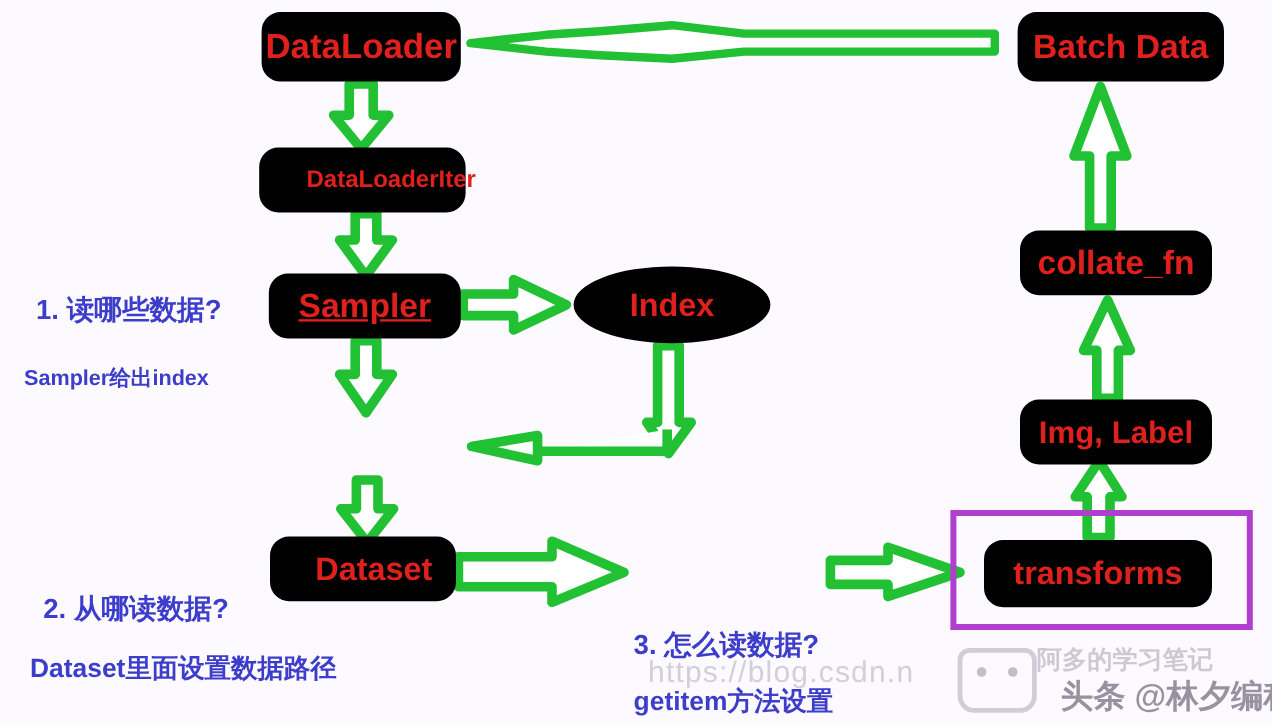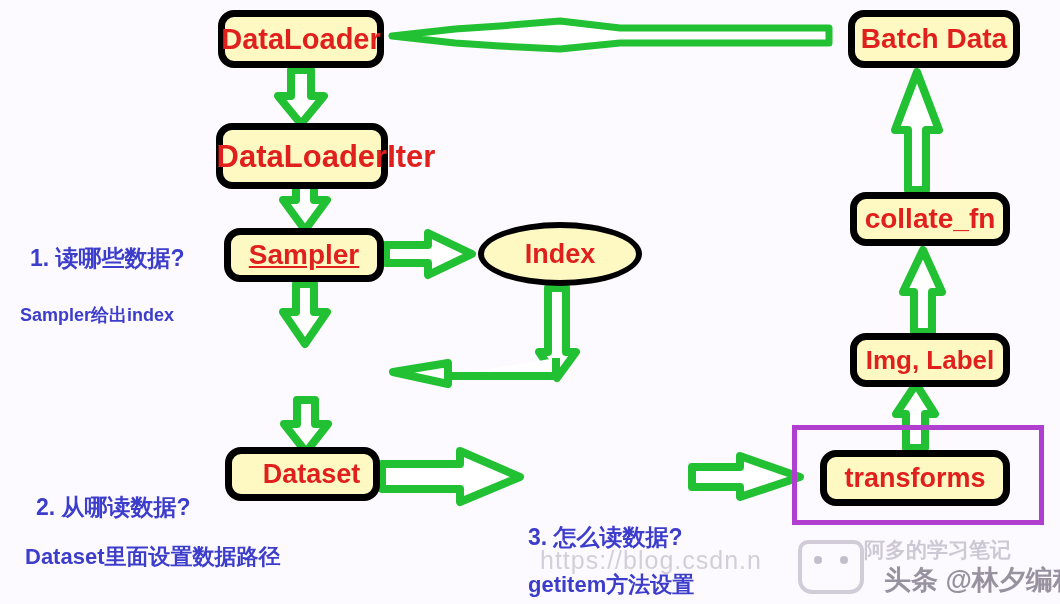--- a/index.html
+++ b/index.html
@@ -23,21 +23,21 @@
     position: absolute;
     left: 0;
     top: 0;
     width: 1060px;
     height: 604px;
     pointer-events: none;
   }
   .node {
     position: absolute;
     box-sizing: border-box;
-    background: #fef9c3;
+    background: #000000;
     border: 7px solid #000000;
     border-radius: 16px;
     display: flex;
     align-items: center;
     justify-content: center;
     color: #e0201c;
     font-weight: bold;
     font-family: "Liberation Sans", sans-serif;
     white-space: nowrap;
     z-index: 3;
@@ -169,21 +169,21 @@
       <path d="M829,28 L620,28 L560,21 L500,26 L455,29 L392,36 L455,43 L500,46 L560,49 L620,43 L829,43 Z" fill="#ffffff" stroke="#22c033" stroke-width="7" stroke-linejoin="round"></path>
     </g>
   </svg>
 
   <div class="purple-frame" style="left:792px; top:425px; width:252px; height:100px;"></div>
 
   <div class="node" style="left:218px; top:10px; width:166px; height:58px; font-size:29px;">
     <span>DataLoader</span>
   </div>
 
-  <div class="node overflow" style="left:216px; top:123px; width:172px; height:66px; font-size:31px;padding-left:48px;">
+  <div class="node overflow" style="left:216px; top:123px; width:172px; height:54px; font-size:20px;padding-left:48px;">
     <span>DataLoaderIter</span>
   </div>
 
   <div class="node" style="left:224px; top:228px; width:160px; height:54px; font-size:28px;text-decoration:underline;">
     <span>Sampler</span>
   </div>
 
   <div class="node ellipse" style="left:478px; top:222px; width:164px; height:64px; font-size:27px;">
     <span>Index</span>
   </div>

